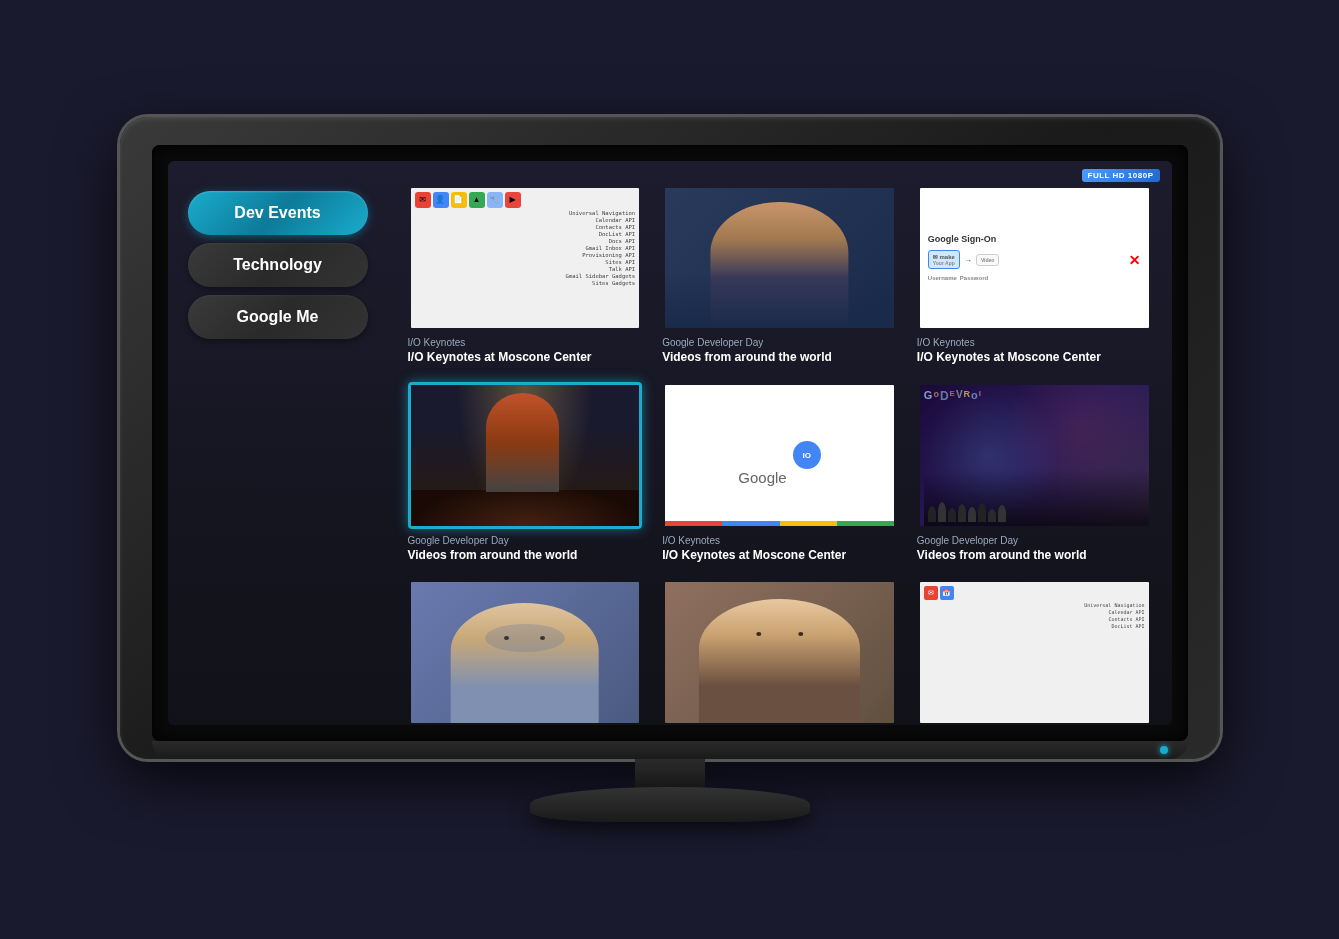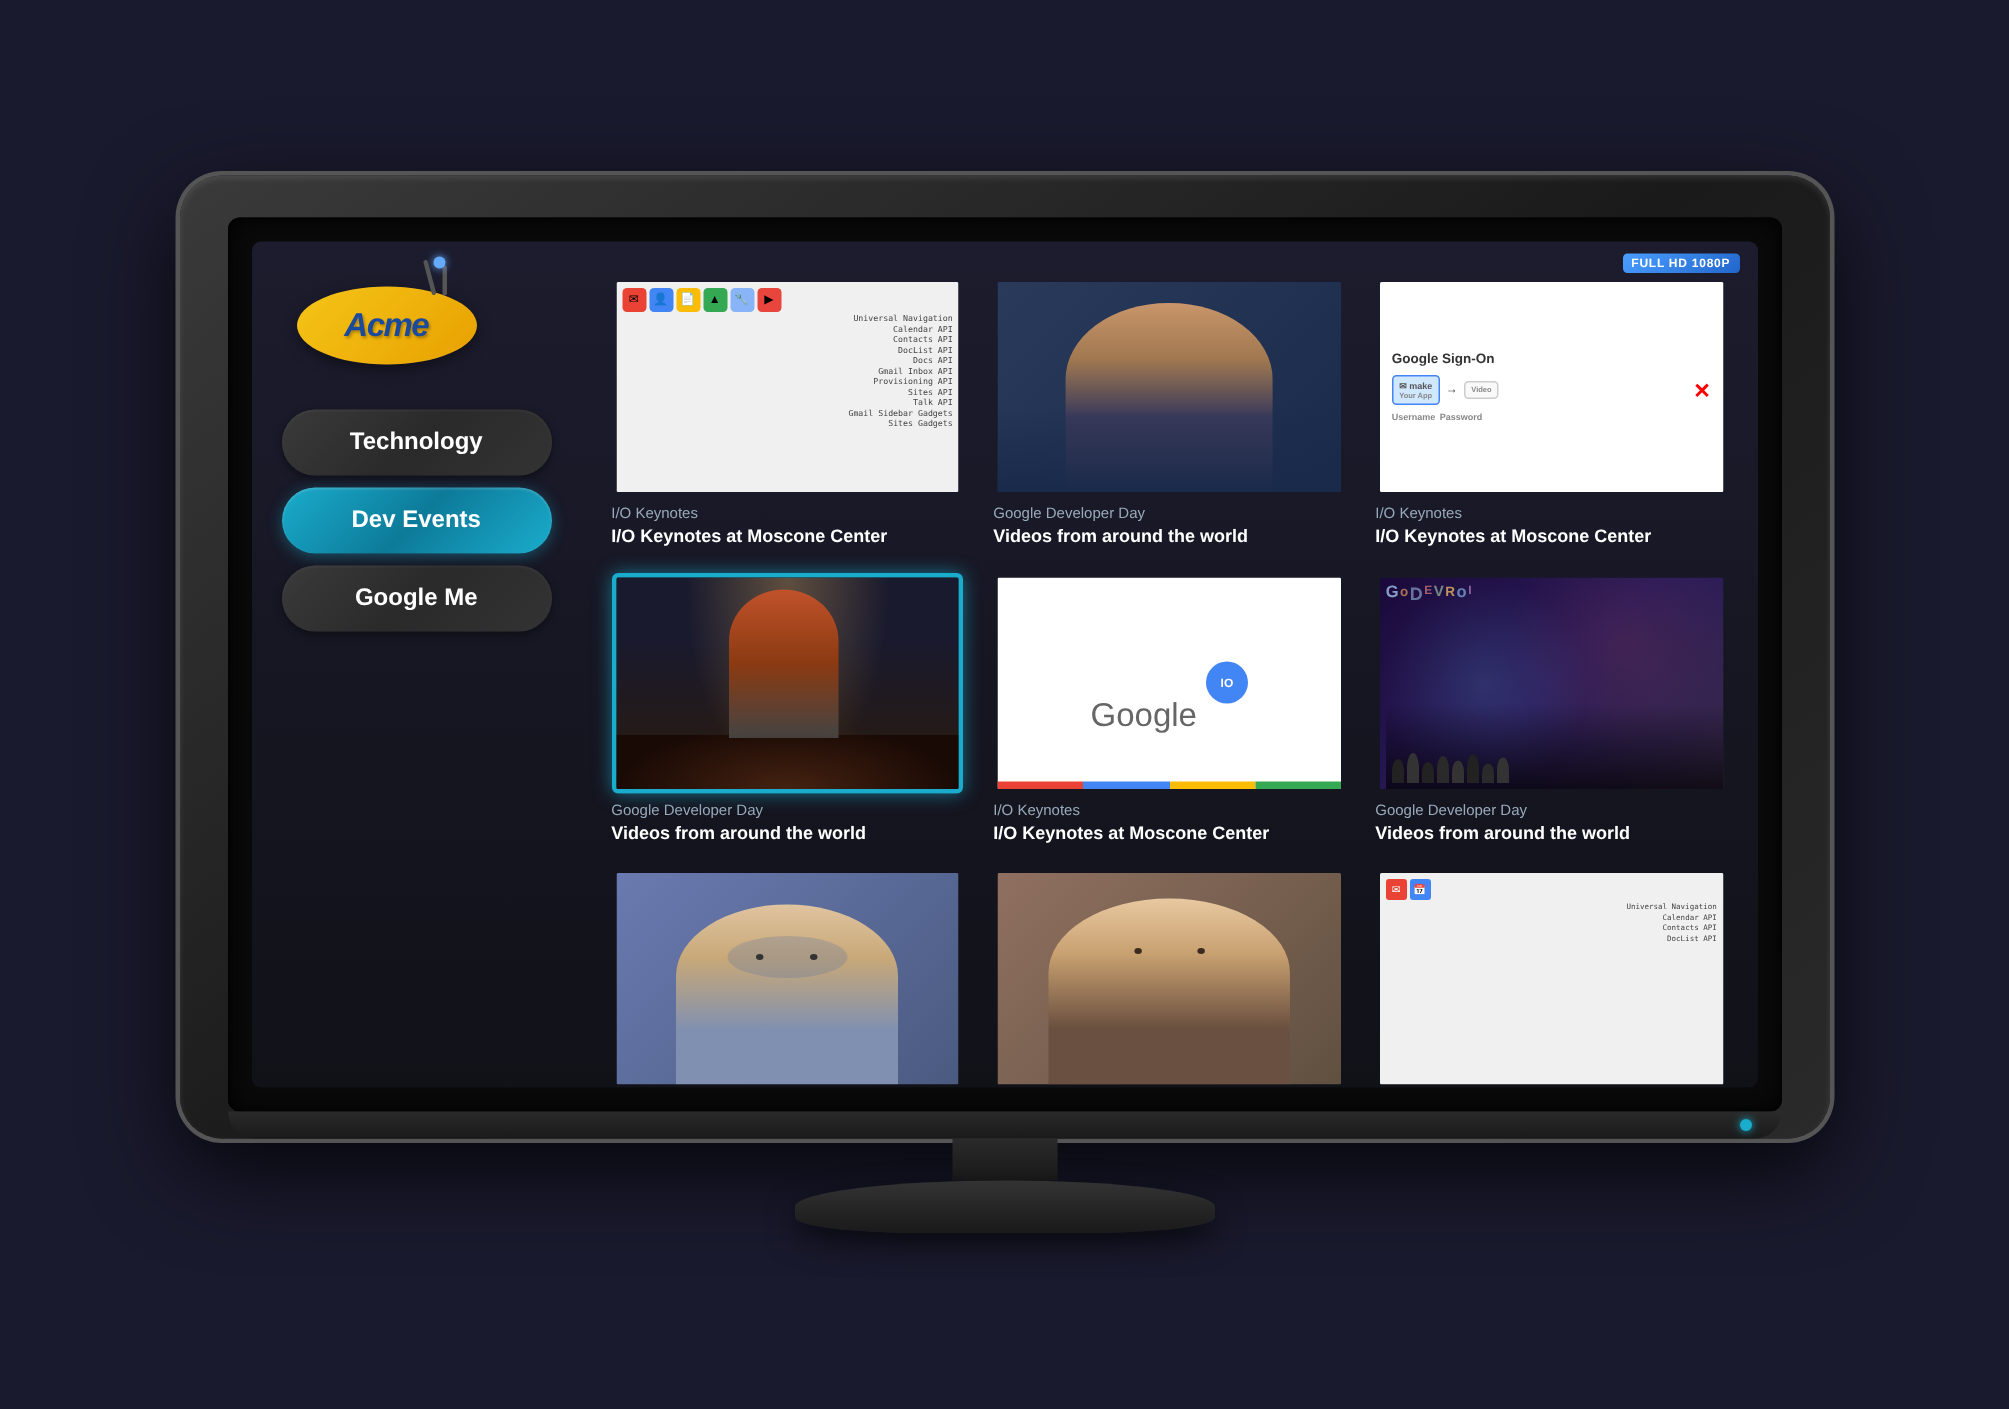--- a/index.html
+++ b/index.html
@@ -452,33 +452,26 @@
 <div class="tv-outer">
   <div class="tv-frame">
     <div class="tv-screen-bezel">
       <div class="tv-screen">
 
         <div class="fullhd-badge">FULL HD 1080P</div>
 
         <div class="screen-content">
 
           <div class="sidebar">
-            <div class="logo-area">
-              <div class="logo-shape">
-                <div class="logo-antenna"></div>
-                <div class="logo-antenna-2"></div>
-                <span class="logo-text-acme">Acme</span>
-              </div>
-            </div>
-
+
+            <div class="nav-item active">
+              <span>Dev Events</span>
+            </div>
             <div class="nav-item inactive">
               <span>Technology</span>
-            </div>
-            <div class="nav-item active">
-              <span>Dev Events</span>
             </div>
             <div class="nav-item inactive">
               <span>Google Me</span>
             </div>
           </div>
 
           <div class="main-content">
 
             <div class="video-card">
               <div class="video-thumb">
@@ -556,21 +549,21 @@
                 </div>
               </div>
               <div class="card-category">Google Developer Day</div>
               <div class="card-title">Videos from around the world</div>
             </div>
 
             <div class="video-card">
               <div class="video-thumb">
                 <div class="thumb-io thumb-bg" style="width:100%;height:100%;position:relative;background:white;display:flex;align-items:center;justify-content:center;">
                   <div style="display:flex;align-items:center;gap:6px;">
-                    <span style="font-size:22px;font-weight:300;color:#666;font-family:Arial,sans-serif;margin-top:44px;">Google</span>
+                    <span style="font-size:15px;font-weight:300;color:#666;font-family:Arial,sans-serif;margin-top:44px;">Google</span>
                     <div class="io-badge" style="background:#4285f4;color:white;width:28px;height:28px;border-radius:50%;display:flex;align-items:center;justify-content:center;font-size:8px;font-weight:bold;">IO</div>
                   </div>
                   <div class="google-io-stripe">
                     <div class="stripe-red"></div>
                     <div class="stripe-blue"></div>
                     <div class="stripe-yellow"></div>
                     <div class="stripe-green"></div>
                   </div>
                 </div>
               </div>

